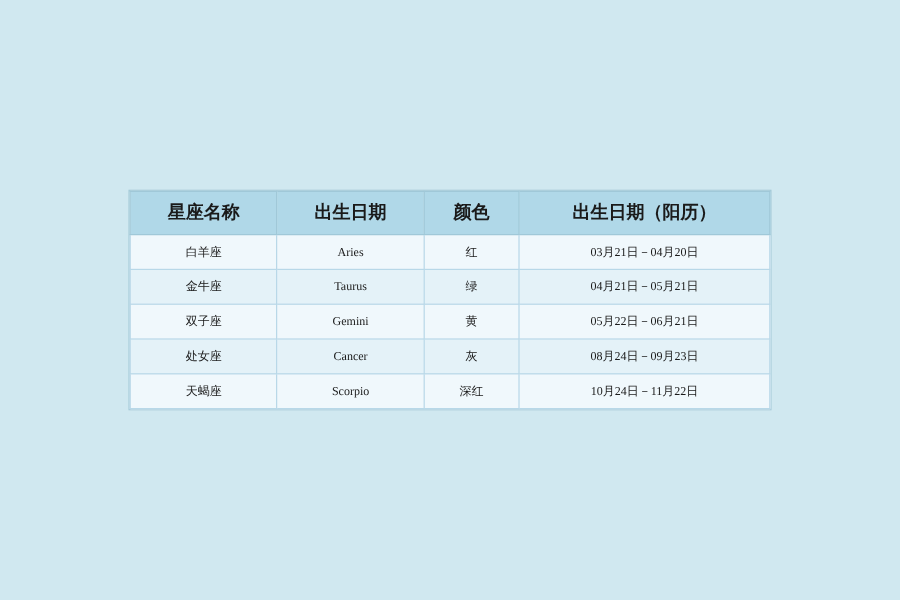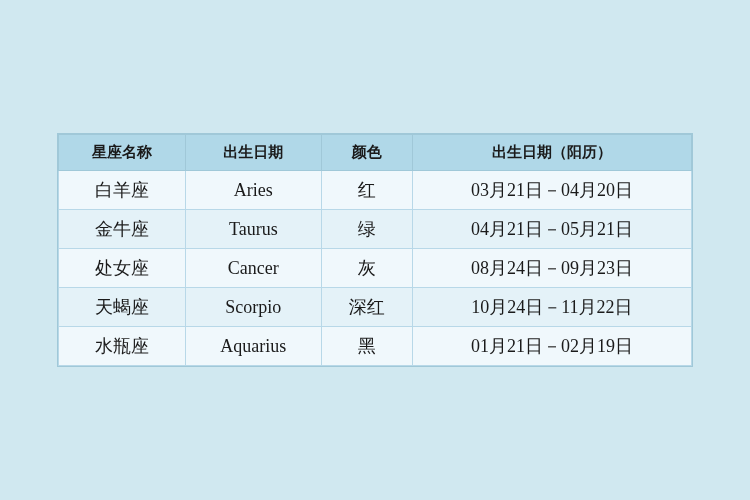--- a/index.html
+++ b/index.html
@@ -14,21 +14,21 @@
       background-color: #d0e8f0;
       display: flex;
       align-items: center;
       justify-content: center;
       font-family: "SimSun", "宋体", serif;
     }
 
     .table-container {
       background-color: #e8f4f8;
       border: 1px solid #a0c8d8;
-      width: 636px;
+      width: 536px;
     }
 
     table {
       width: 100%;
       border-collapse: collapse;
     }
 
     thead tr {
       background-color: #b0d8e8;
     }
@@ -47,21 +47,21 @@
     }
 
     tbody tr:nth-child(even) {
       background-color: #e4f2f8;
     }
 
     tbody td {
       border: 1px solid #b8d8e8;
       padding: 7px 12px;
       text-align: center;
-      font-size: 18px;
+      font-size: 10px;
       color: #1a1a1a;
     }
 
     tbody td:first-child {
       font-weight: normal;
     }
 
     tbody td:nth-child(2) {
       font-style: normal;
     }
@@ -86,32 +86,32 @@
           <td>红</td>
           <td>03月21日－04月20日</td>
         </tr>
         <tr>
           <td>金牛座</td>
           <td>Taurus</td>
           <td>绿</td>
           <td>04月21日－05月21日</td>
         </tr>
         <tr>
+          <td>双子座</td>
+          <td>Gemini</td>
+          <td>黄</td>
+          <td>05月22日－06月21日</td>
+        </tr>
+        <tr>
           <td>处女座</td>
           <td>Cancer</td>
           <td>灰</td>
           <td>08月24日－09月23日</td>
         </tr>
         <tr>
           <td>天蝎座</td>
           <td>Scorpio</td>
           <td>深红</td>
           <td>10月24日－11月22日</td>
         </tr>
-        <tr>
-          <td>水瓶座</td>
-          <td>Aquarius</td>
-          <td>黑</td>
-          <td>01月21日－02月19日</td>
-        </tr>
       </tbody>
   </table>
 </div>
 
 </body></html>

